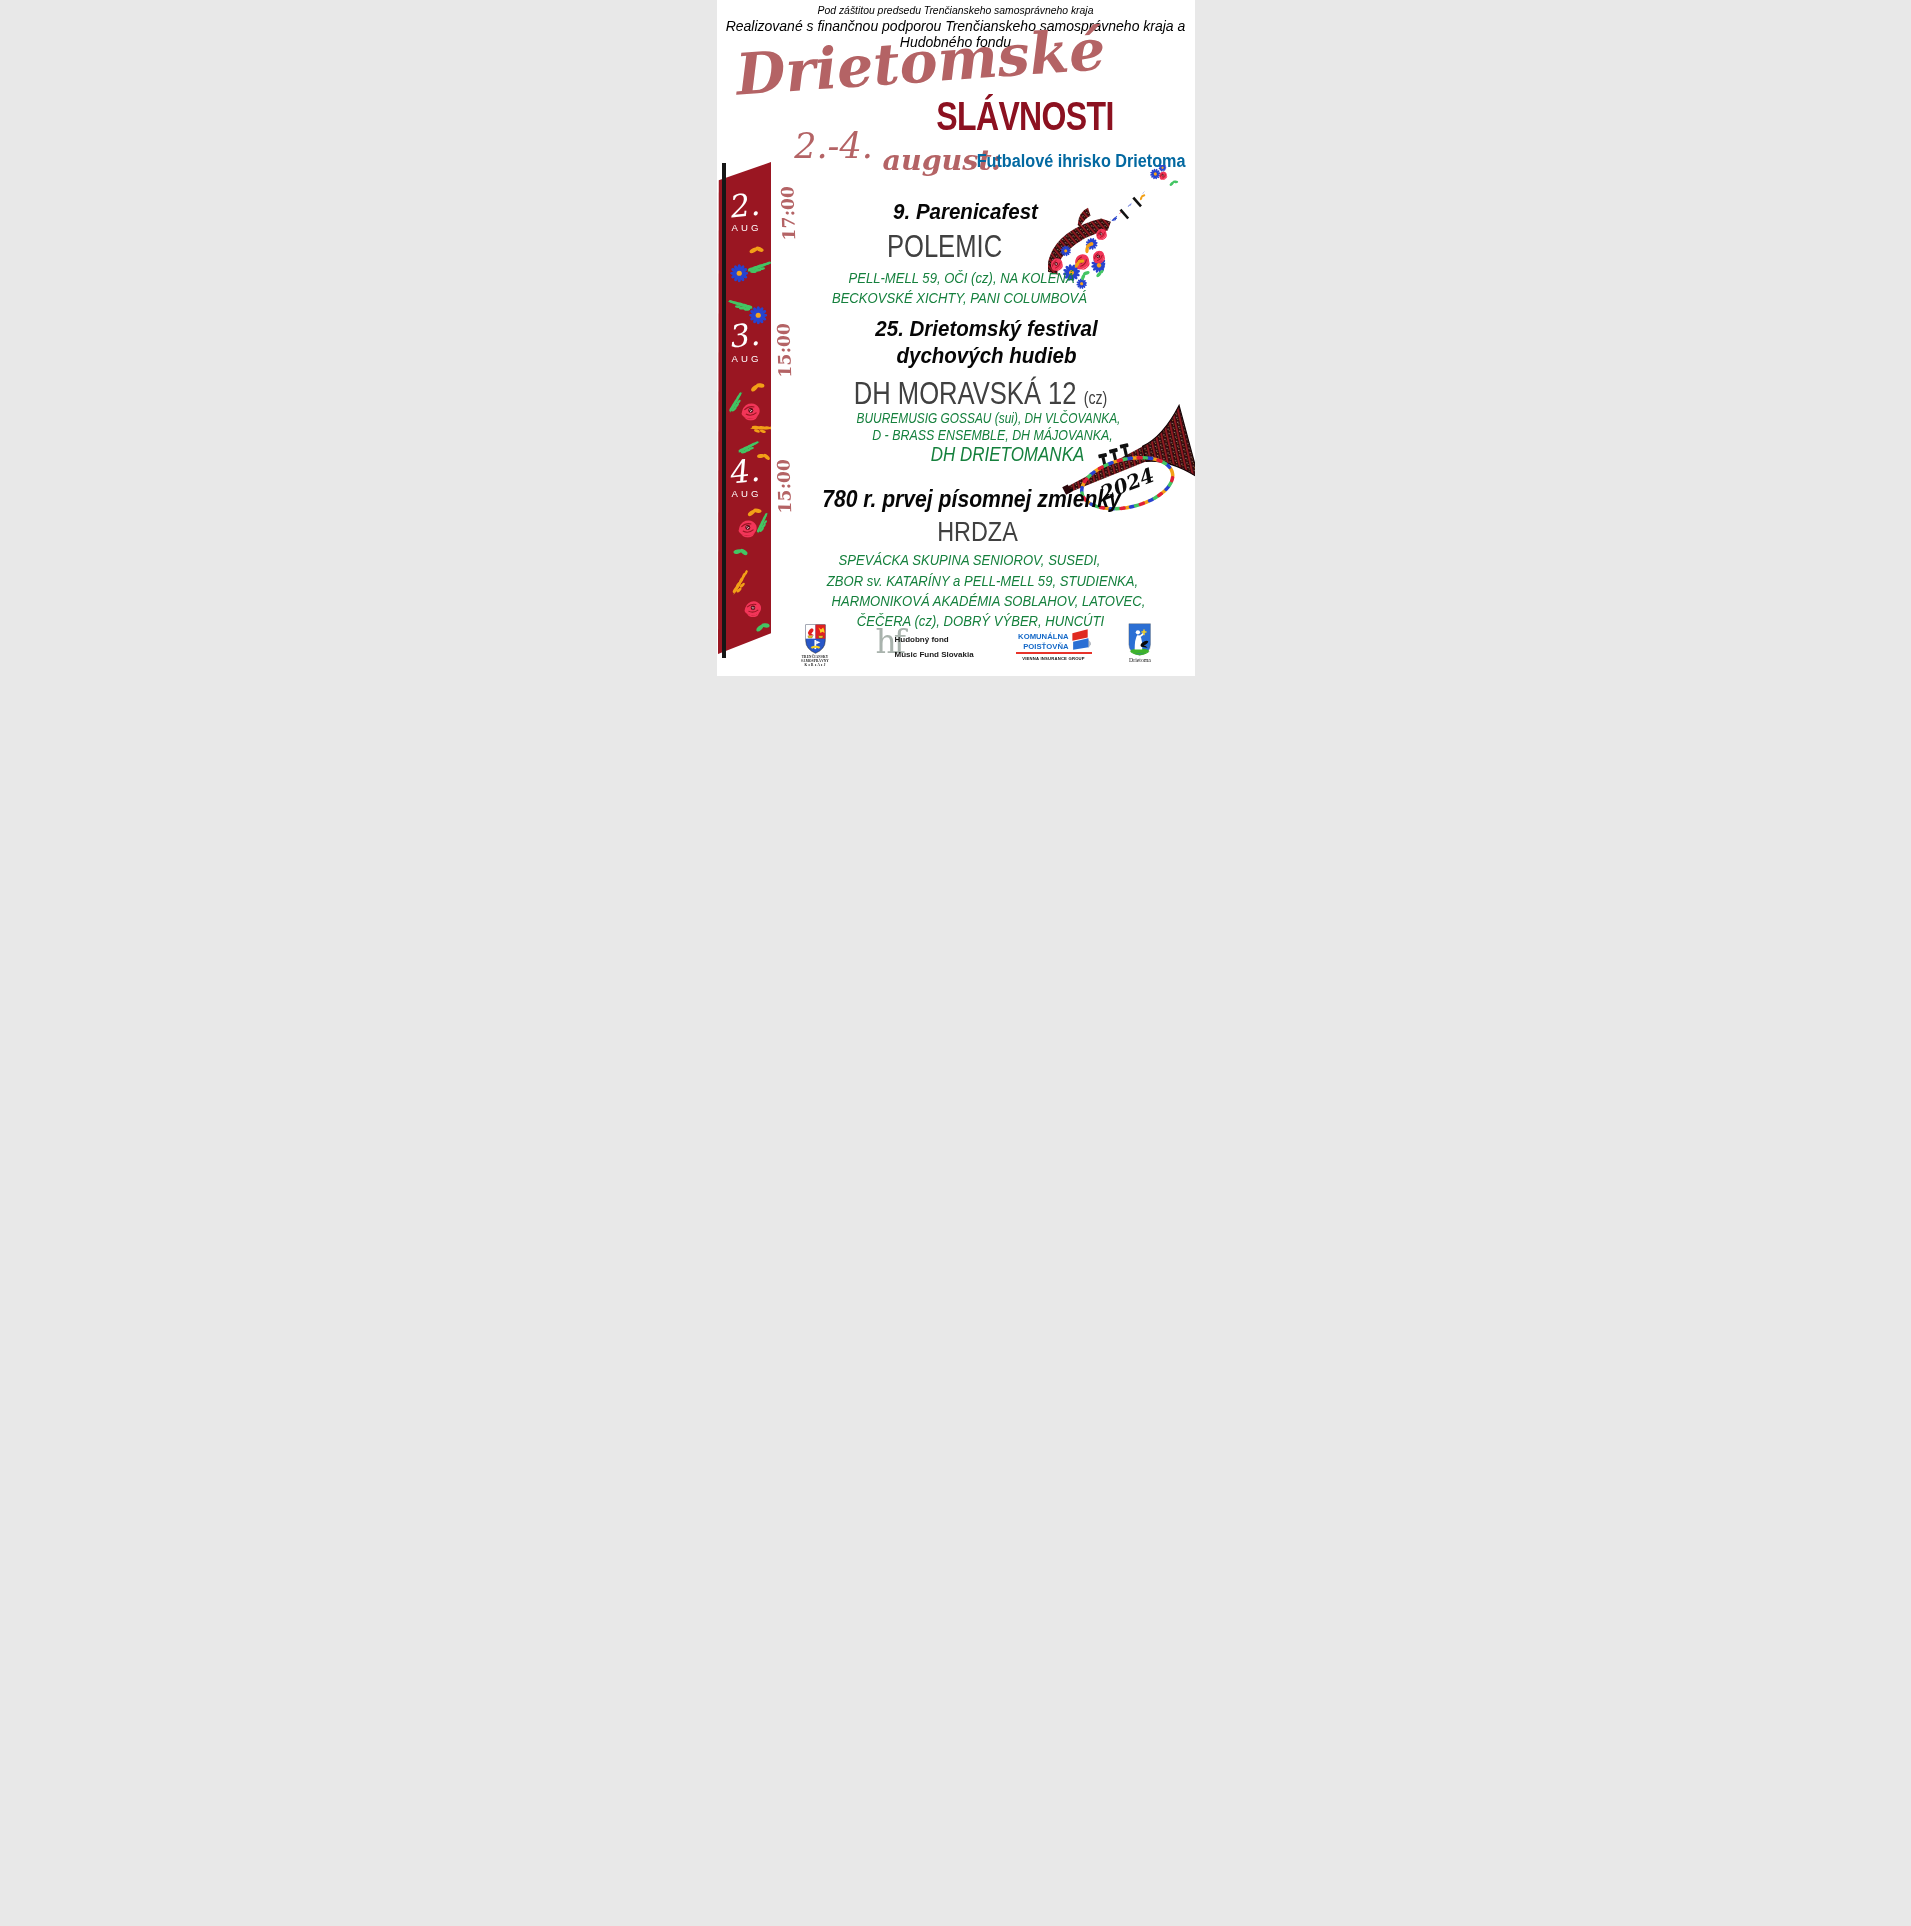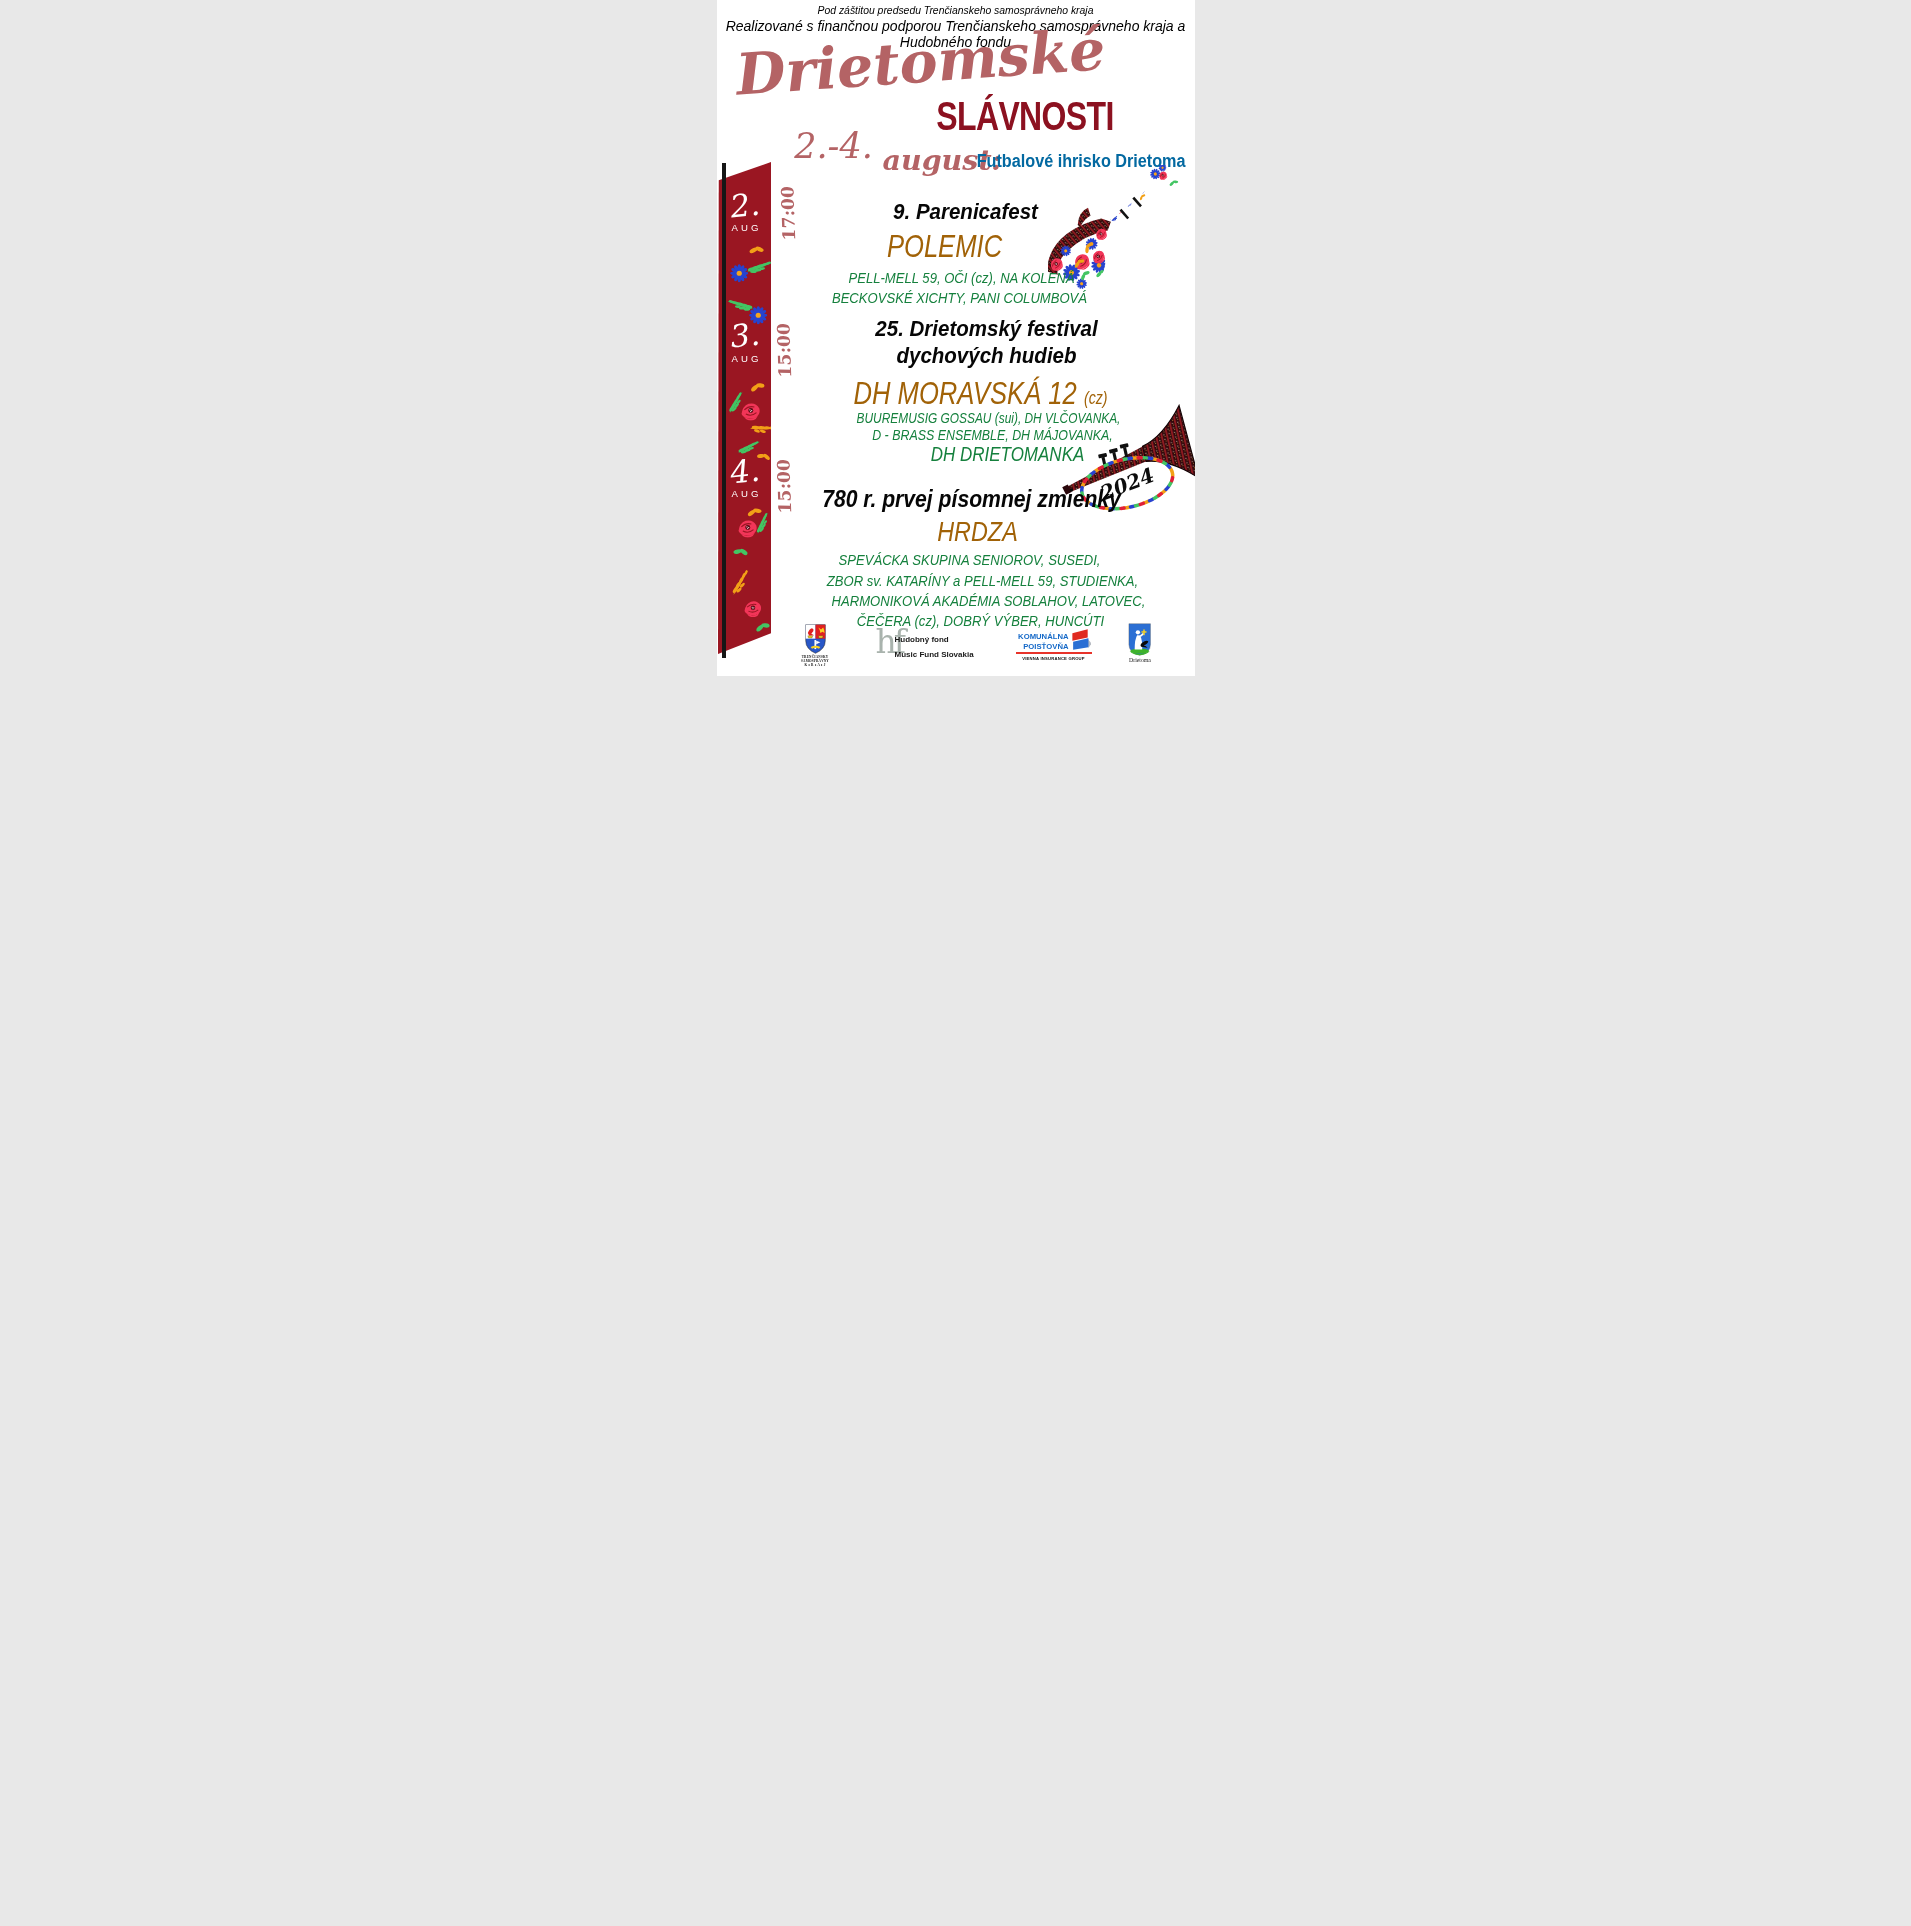--- a/index.html
+++ b/index.html
@@ -41,21 +41,21 @@
   .day-num{left:3.9px;width:46px;font-size:31px;line-height:1.1;color:#ffffff;text-align:center;z-index:5;transform:rotate(-6deg);}
   .day-month{left:3.9px;width:46px;font-size:9.6px;line-height:1.0;color:#ffffff;text-align:center;
              letter-spacing:3.1px;text-indent:3.1px;z-index:5;font-weight:normal;}
   .time{
     width:65px;height:18.5px;font-size:17.3px;line-height:18.5px;color:#b46365;text-align:center;
     transform:rotate(-92deg) skewX(8deg);font-weight:bold;z-index:2;
   }
 
   
   .ev-title{color:#060606;font-weight:bold;font-style:italic;font-size:22.3px;line-height:1.1;z-index:6;}
-  .ev-head{color:#a16207;font-style:italic;font-size:32px;line-height:1.0;z-index:6;}
+  .ev-head{color:#404040;font-size:32px;line-height:1.0;z-index:6;}
   .ev-head .sfx{font-size:17.7px;}
   .ev-line{color:#15803d;font-style:italic;font-size:15.4px;line-height:1.0;z-index:6;}
 
   
   .tsk-text{left:78px;top:655px;width:41px;text-align:center;color:#111;
             font-family:"Liberation Serif",serif;font-weight:bold;font-size:3.3px;line-height:4.2px;letter-spacing:0.2px;}
   .hf-mono{left:159px;top:625px;font-family:"DejaVu Serif",serif;font-size:33px;line-height:1;
            color:#a9b3ad;letter-spacing:-3.1px;}
   .hf-line{left:178px;width:100px;color:#1a1a1a;font-size:8px;font-weight:bold;line-height:1;}
   .hf1{top:636px;}

